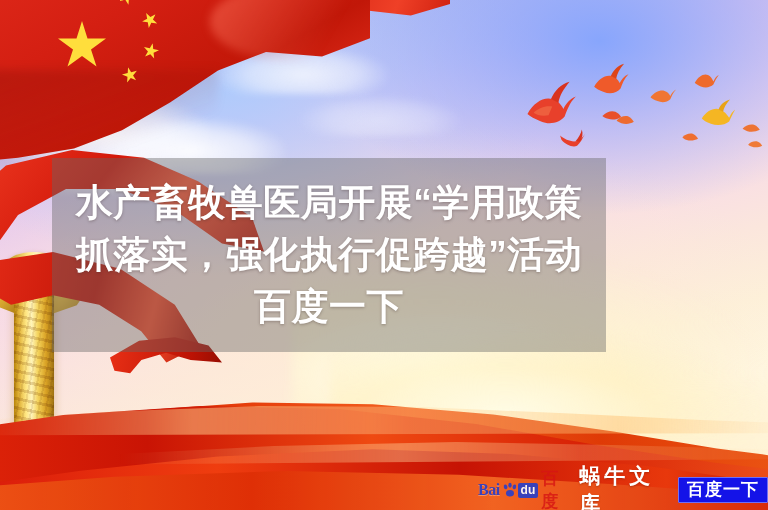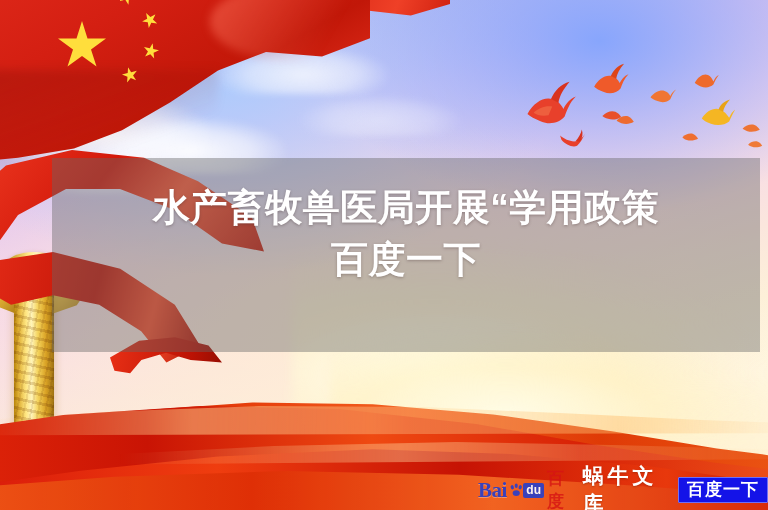--- a/index.html
+++ b/index.html
@@ -217,26 +217,27 @@
     position:absolute; left:330px; top:330px;
     width:440px; height:120px;
     background:radial-gradient(ellipse at 40% 70%, rgba(255,252,230,.95) 0%, rgba(255,240,190,.55) 40%, rgba(255,228,160,0) 74%);
     filter:blur(5px);
   }
 
   
   .title-panel {
     position:absolute;
     left:52px; top:158px;
-    width:708px; height:194px;
+    width:554px; height:194px;
     background:rgba(102,102,102,.42);
     display:flex;
     flex-direction:column;
     align-items:center;
-    padding:24px 14px;
+    justify-content:center;
+    padding:13px 14px;
   }
   .title-line {
     color:#ffffff;
     font-family:"Liberation Sans", sans-serif;
     font-weight:bold;
     font-size:37px;
     line-height:52px;
     letter-spacing:.5px;
     white-space:nowrap;
     text-shadow:0 1px 3px rgba(60,40,40,.35);
@@ -253,21 +254,21 @@
   }
   .baidu-logo {
     display:flex;
     align-items:center;
     gap:1px;
     opacity:.92;
   }
   .bd-bai {
     font-family:"Liberation Serif", serif;
     font-weight:bold;
-    font-size:21px;
+    font-size:16px;
     color:#2b3fc8;
     text-shadow:0 1px 0 rgba(255,255,255,.35);
     letter-spacing:-.5px;
   }
   .bd-paw {
     position:relative;
     width:19px; height:19px;
     margin:0 1px;
   }
   .bd-paw svg { width:100%; height:100%; display:block; }
@@ -425,20 +426,21 @@
 
   <div class="wave w1"></div>
   <div class="wave w2"></div>
   <div class="wave-hl"></div>
   <div class="wave w3"></div>
   <div class="wave-hl2"></div>
   <div class="wave w4"></div>
 
   <div class="title-panel">
     <div class="title-line">水产畜牧兽医局开展“学用政策</div>
+    <div class="title-line">抓落实，强化执行促跨越”活动</div>
     <div class="title-line">百度一下</div>
   </div>
 
   <div class="watermark">
     <div class="baidu-logo">
       <span class="bd-bai">Bai</span>
       <span class="bd-paw">
         <svg viewBox="0 0 40 40" xmlns="http://www.w3.org/2000/svg">
           <ellipse cx="9" cy="11" rx="4.4" ry="6" fill="#2b3fc8" transform="rotate(-18 9 11)"></ellipse>
           <ellipse cx="20" cy="7" rx="4.2" ry="6.2" fill="#2b3fc8"></ellipse>

